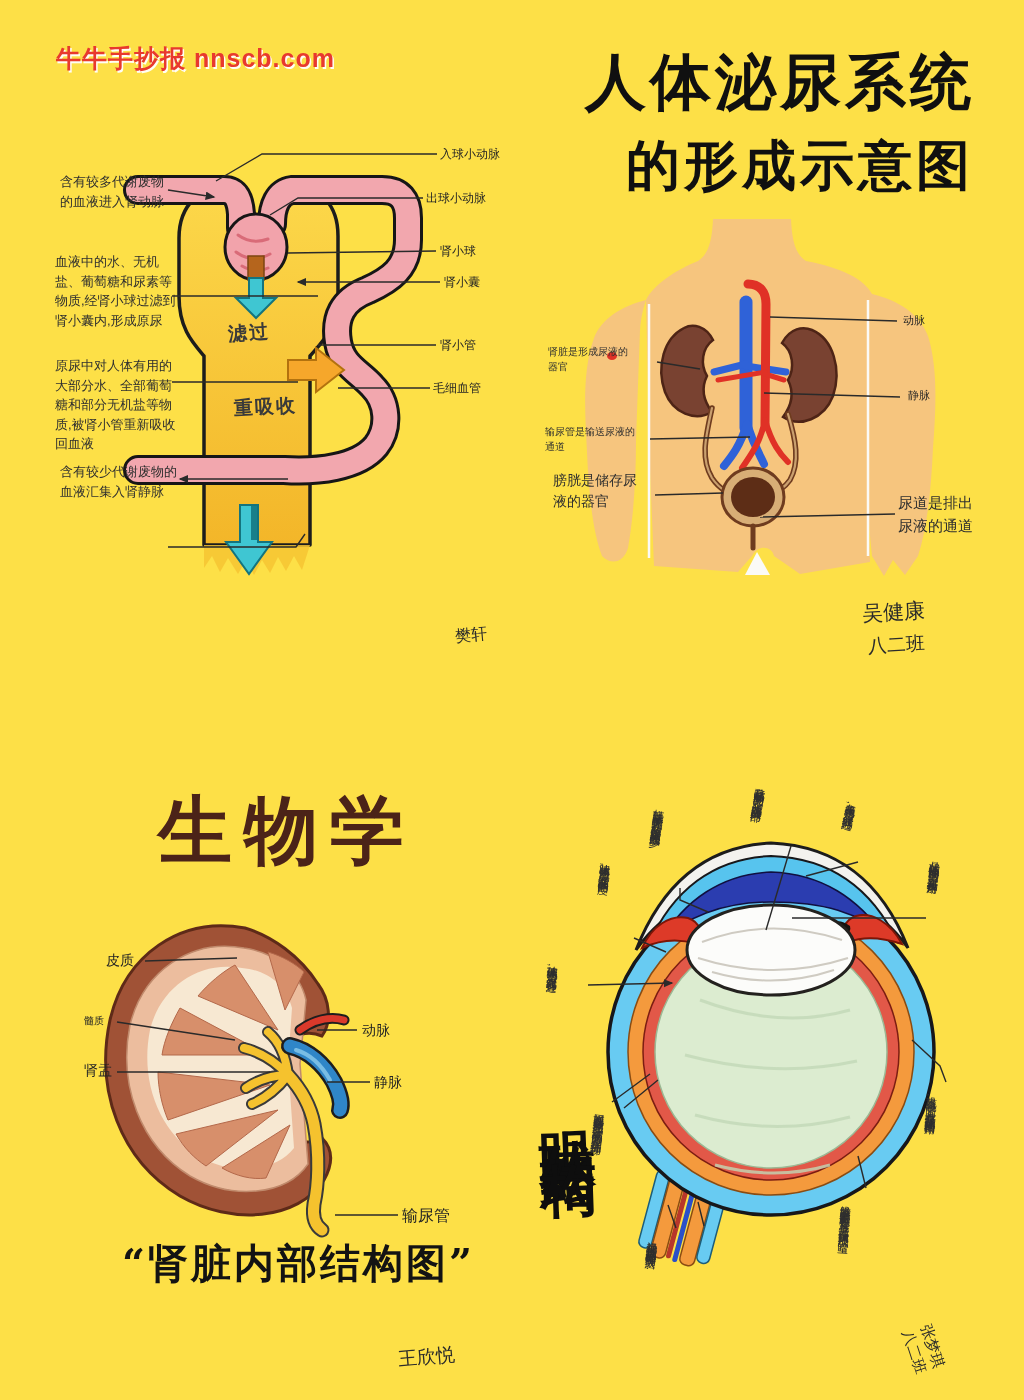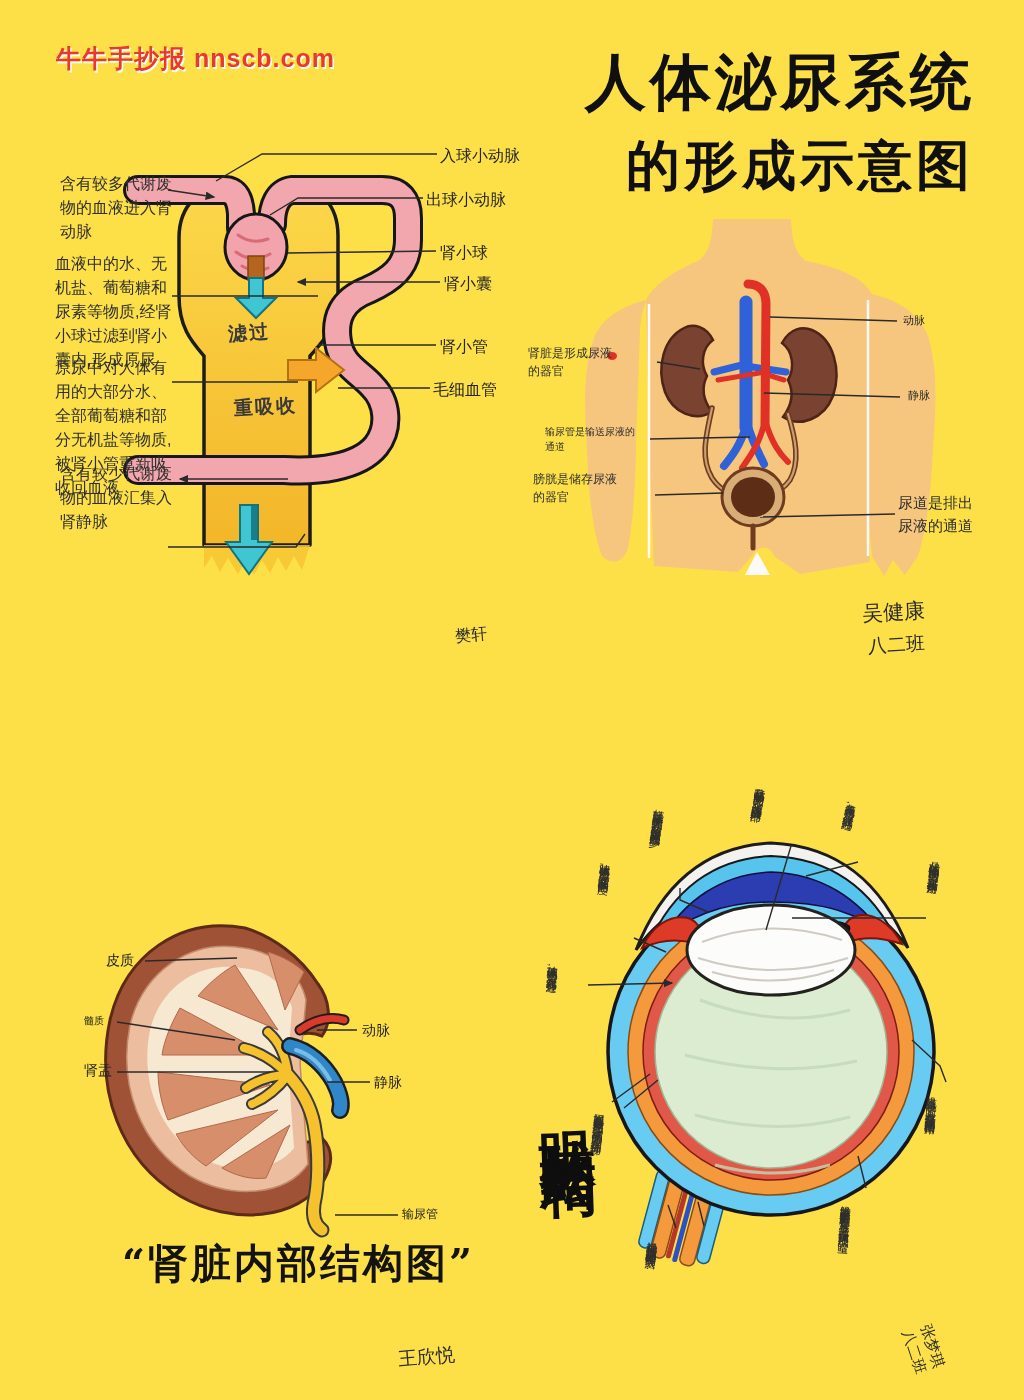--- a/index.html
+++ b/index.html
@@ -1,21 +1,21 @@
 <!DOCTYPE html>
 <html><head>
 <meta charset="utf-8">
 <style>
   html,body{margin:0;padding:0;}
   #canvas{position:relative;width:1024px;height:1400px;background:#fde047;overflow:hidden;
           font-family:"Liberation Sans",sans-serif;color:#2e2e2e;}
   svg.art{position:absolute;left:0;top:0;}
   .abs{position:absolute;}
-  .note{position:absolute;font-size:16px;line-height:1.5;color:#2f2f2f;}
-  .lbl{position:absolute;font-size:16px;color:#242424;white-space:nowrap;}
+  .note{position:absolute;font-size:13px;line-height:1.5;color:#2f2f2f;}
+  .lbl{position:absolute;font-size:12px;color:#242424;white-space:nowrap;}
   .vnote{position:absolute;writing-mode:vertical-rl;font-size:11px;line-height:1.5;
          letter-spacing:1px;color:#2f2f2f;transform-origin:top left;}
   .brush{font-family:"DejaVu Serif","Liberation Serif",serif;font-weight:900;color:#101010;}
   .watermark{position:absolute;left:56px;top:42px;font-size:25px;font-weight:bold;color:#e8392e;
              text-shadow:1.5px 1.5px 0 rgba(255,255,255,.95);letter-spacing:1px;}
   .process{position:absolute;font-size:19px;font-weight:bold;color:#3a3a3a;letter-spacing:2px;}
   .sig{position:absolute;color:#2b2b2b;}
   .title-big{position:absolute;text-align:center;letter-spacing:4px;}
   .vtitle{position:absolute;writing-mode:vertical-rl;font-family:"DejaVu Serif","Liberation Serif",serif;
           font-weight:900;color:#0e0e0e;font-size:56px;letter-spacing:8px;transform:rotate(-2deg);}
@@ -208,35 +208,36 @@
   <div class="lbl" style="left:440px;top:243px">肾小球</div>
   <div class="lbl" style="left:444px;top:274px">肾小囊</div>
   <div class="lbl" style="left:440px;top:337px">肾小管</div>
   <div class="lbl" style="left:433px;top:380px">毛细血管</div>
   <div class="process" style="left:228px;top:320px;transform:rotate(-4deg)">滤过</div>
   <div class="process" style="left:234px;top:394px;transform:rotate(-3deg)">重吸收</div>
   <div class="sig" style="left:455px;top:625px;font-size:16px;transform:rotate(-5deg)">樊轩</div>
 
   <div class="brush title-big" style="left:565px;top:42px;width:430px;font-size:61px">人体泌尿系统</div>
   <div class="brush title-big" style="left:600px;top:130px;width:400px;font-size:54px">的形成示意图</div>
-  <div class="note" style="left:528px;top:344px;width:85px;font-size:12px">肾脏是形成尿液的器官</div>
+  <div class="note" style="left:548px;top:344px;width:85px;font-size:10px">肾脏是形成尿液的器官</div>
   <div class="note" style="left:545px;top:424px;width:90px;font-size:10px">输尿管是输送尿液的通道</div>
-  <div class="note" style="left:533px;top:470px;width:85px;font-size:12px">膀胱是储存尿液的器官</div>
+  <div class="note" style="left:553px;top:470px;width:85px;font-size:14px">膀胱是储存尿液的器官</div>
   <div class="lbl" style="left:903px;top:313px;font-size:11px">动脉</div>
   <div class="lbl" style="left:908px;top:388px;font-size:11px">静脉</div>
   <div class="note" style="left:898px;top:492px;width:85px;font-size:15px">尿道是排出尿液的通道</div>
   <div class="sig" style="left:862px;top:598px;font-size:21px;transform:rotate(-3deg)">吴健康</div>
   <div class="sig" style="left:868px;top:632px;font-size:19px;transform:rotate(-3deg)">八二班</div>
 
+  <div class="brush abs" style="left:158px;top:782px;font-size:74px;letter-spacing:12px;color:#4b2318">生物学</div>
   <div class="lbl" style="left:106px;top:952px;font-size:14px">皮质</div>
   <div class="lbl" style="left:84px;top:1014px;font-size:10px">髓质</div>
   <div class="lbl" style="left:84px;top:1062px;font-size:14px">肾盂</div>
   <div class="lbl" style="left:362px;top:1022px;font-size:14px">动脉</div>
   <div class="lbl" style="left:374px;top:1074px;font-size:14px">静脉</div>
-  <div class="lbl" style="left:402px;top:1206px;font-size:12px">输尿管</div>
+  <div class="lbl" style="left:402px;top:1206px;font-size:16px">输尿管</div>
   <div class="caption" style="left:122px;top:1236px">“肾脏内部结构图”</div>
   <div class="sig" style="left:398px;top:1344px;font-size:19px;transform:rotate(-5deg)">王欣悦</div>
 
   <div class="vtitle" style="left:534px;top:1086px;height:320px">眼球的结构</div>
   <div class="vnote" style="left:598px;top:854px;height:122px;transform:rotate(6deg)">睫状体内含平滑肌,能调节晶状体的凸度</div>
   <div class="vnote" style="left:652px;top:800px;height:88px;transform:rotate(8deg)">虹膜能缩小或扩大瞳孔,从而控制进入眼球内光线的多少</div>
   <div class="vnote" style="left:754px;top:778px;height:70px;transform:rotate(10deg)">瞳孔是虹膜中间的圆孔,光线由此进入眼球内部</div>
   <div class="vnote" style="left:845px;top:794px;height:76px;transform:rotate(12deg)">角膜无色透明,光线经此通过</div>
   <div class="vnote" style="left:928px;top:852px;height:110px;transform:rotate(7deg)">晶状体近似弹性的透明体,对光线有折射作用</div>
   <div class="vnote" style="left:924px;top:1088px;height:112px;transform:rotate(4deg)">巩膜呈白色,坚固,具有保护眼球内部结构的作用</div>

